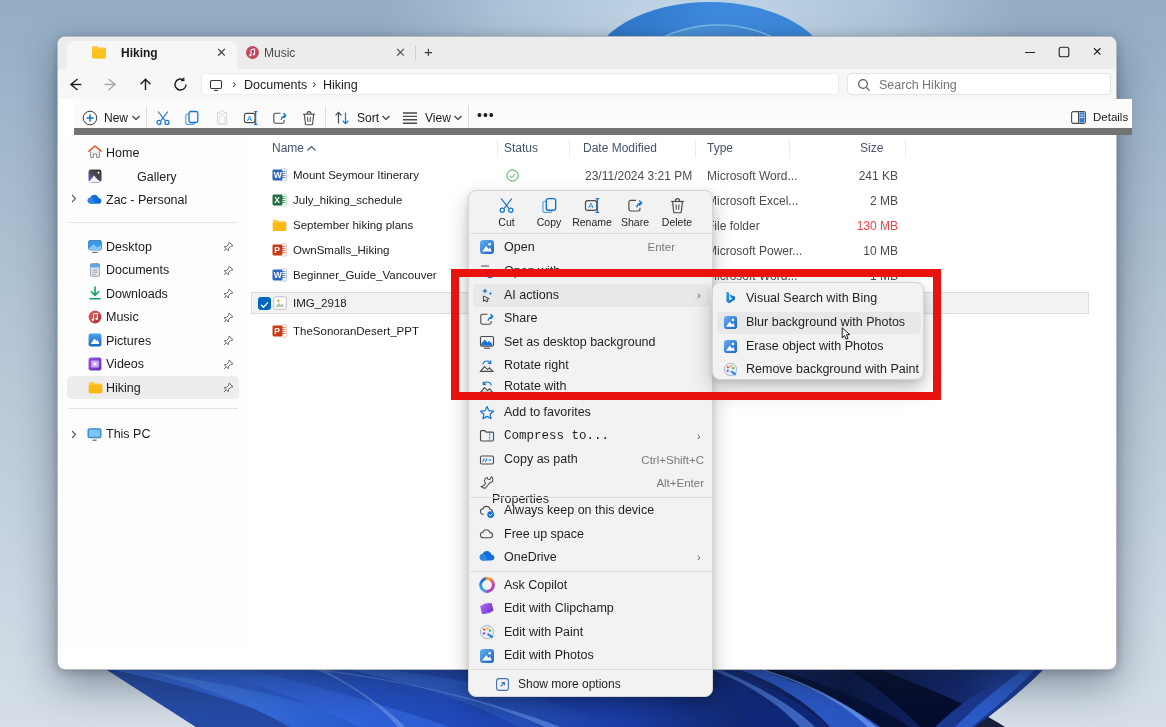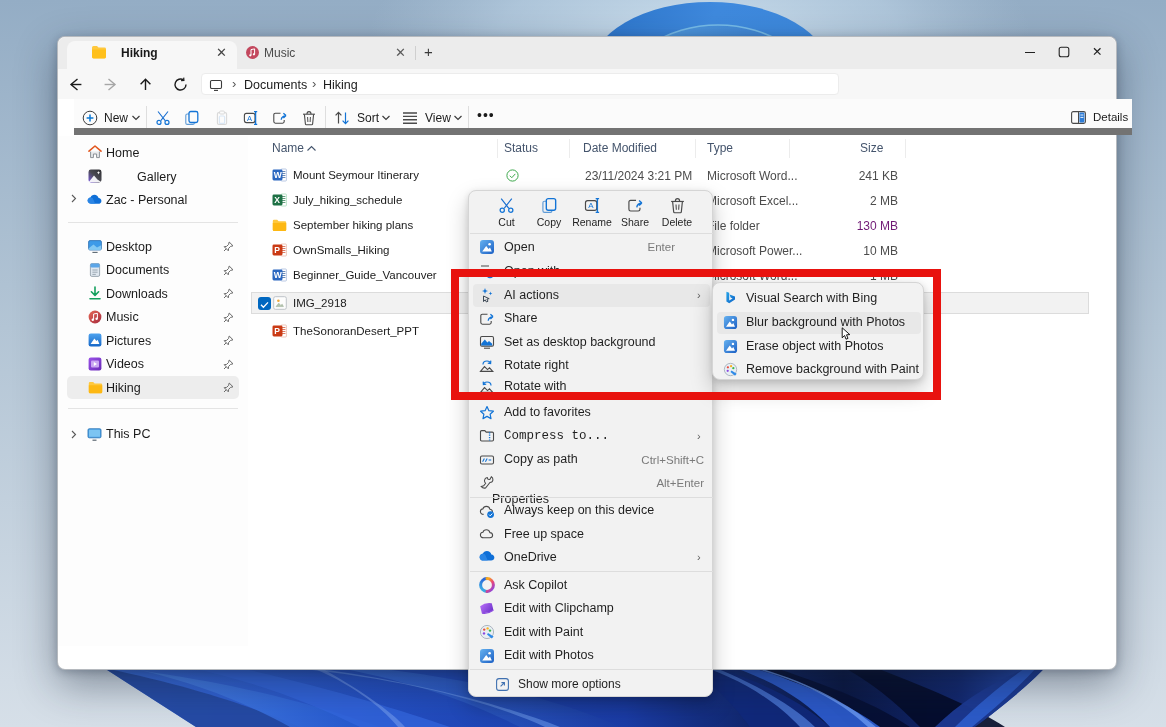--- a/index.html
+++ b/index.html
@@ -144,20 +144,27 @@
       <div class="abs" style="left:143px;top:4px;width:638px;height:22px;background:#ffffff;border-radius:4px;border:1px solid #ececec;">
         <svg class="abs" style="left:7px;top:4px;" width="14" height="14" viewBox="0 0 14 14">
             <rect x="1.5" y="2.5" width="11" height="8" rx="1.2" fill="none" stroke="#3b3b3b" stroke-width="1.1"></rect>
             <path d="M5,12.4 L9,12.4" stroke="#3b3b3b" stroke-width="1.1"></path>
           </svg>
         <div class="txt" style="left:30px;top:1.5px;font-size:13px;color:#555;">›</div>
         <div class="txt" style="left:42px;top:3.5px;font-size:12.5px;">Documents</div>
         <div class="txt" style="left:110px;top:1.5px;font-size:13px;color:#555;">›</div>
         <div class="txt" style="left:121px;top:3.5px;font-size:12.5px;">Hiking</div>
       </div>
+      <div class="abs" style="left:789px;top:4px;width:264px;height:22px;background:#ffffff;border-radius:4px;border:1px solid #e3e3e3;">
+        <svg class="abs" style="left:9px;top:4px;" width="14" height="14" viewBox="0 0 14 14">
+            <circle cx="6" cy="6" r="4.4" fill="none" stroke="#5a5a5a" stroke-width="1.2"></circle>
+            <path d="M9.3,9.3 L12.6,12.6" stroke="#5a5a5a" stroke-width="1.2"></path>
+          </svg>
+        <div class="txt" style="left:31px;top:3.5px;font-size:12.5px;color:#757575;">Search Hiking</div>
+      </div>
     </div>
     <div id="cmdbar">
       <svg class="abs" style="left:8px;top:11px;" width="16" height="16" viewBox="0 0 16 16">
           <circle cx="8" cy="8" r="6.8" fill="none" stroke="#3b3b3b" stroke-width="1"></circle>
           <path d="M8,4.6 L8,11.4 M4.6,8 L11.4,8" stroke="#0b78d4" stroke-width="1.5"></path>
         </svg>
       <div class="txt" style="left:30px;top:12px;font-size:12px;">New</div>
       <svg class="abs" style="left:57px;top:15px;" width="10" height="8" viewBox="0 0 10 8">
           <path d="M1.5,2 L5,5.5 L8.5,2" fill="none" stroke="#3b3b3b" stroke-width="1.2"></path>
         </svg>
@@ -415,21 +422,21 @@
       <svg class="abs" style="left:258px;top:33px;" width="13" height="13" viewBox="0 0 13 13">
           <circle cx="6.5" cy="6.5" r="5.6" fill="none" stroke="#3da84c" stroke-width="1"></circle>
           <path d="M3.8,6.7 L5.8,8.7 L9.3,4.9" fill="none" stroke="#3da84c" stroke-width="1"></path>
         </svg>
       <div class="txt" style="left:337px;top:33px;font-size:12px;color:#4c4c4c;">23/11/2024 3:21 PM</div>
       <div class="txt" style="left:459px;top:33px;font-size:12px;color:#4c4c4c;">Microsoft Word...</div>
       <div class="txt" style="left:650px;top:33px;font-size:12px;color:#4c4c4c;transform:translateX(-100%);">241 KB</div>
       <div class="txt" style="left:459px;top:57.5px;font-size:12px;color:#4c4c4c;">Microsoft Excel...</div>
       <div class="txt" style="left:650px;top:57.5px;font-size:12px;color:#4c4c4c;transform:translateX(-100%);">2 MB</div>
       <div class="txt" style="left:459px;top:82.5px;font-size:12px;color:#4c4c4c;">File folder</div>
-      <div class="txt" style="left:650px;top:82.5px;font-size:12px;color:#701a75;transform:translateX(-100%);">130 MB</div>
+      <div class="txt" style="left:650px;top:82.5px;font-size:12px;color:#ef4444;transform:translateX(-100%);">130 MB</div>
       <div class="txt" style="left:459px;top:107.5px;font-size:12px;color:#4c4c4c;">Microsoft Power...</div>
       <div class="txt" style="left:650px;top:107.5px;font-size:12px;color:#4c4c4c;transform:translateX(-100%);text-align:right;">10 MB</div>
       <div class="txt" style="left:459px;top:132.5px;font-size:12px;color:#4c4c4c;">Microsoft Word...</div>
       <div class="txt" style="left:650px;top:132.5px;font-size:12px;color:#4c4c4c;transform:translateX(-100%);">1 MB</div>
     </div>
   </div>
 
   <div id="ctxmenu" class="menu" style="left:468px; top:190px; width:245px; height:507px; z-index:50;">
 
     <svg class="abs" style="left:29px;top:6px;" width="17" height="17" viewBox="0 0 16 16">

